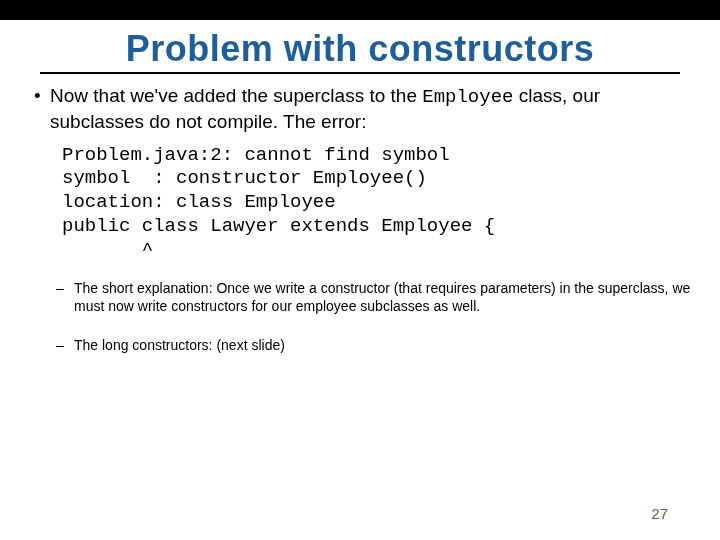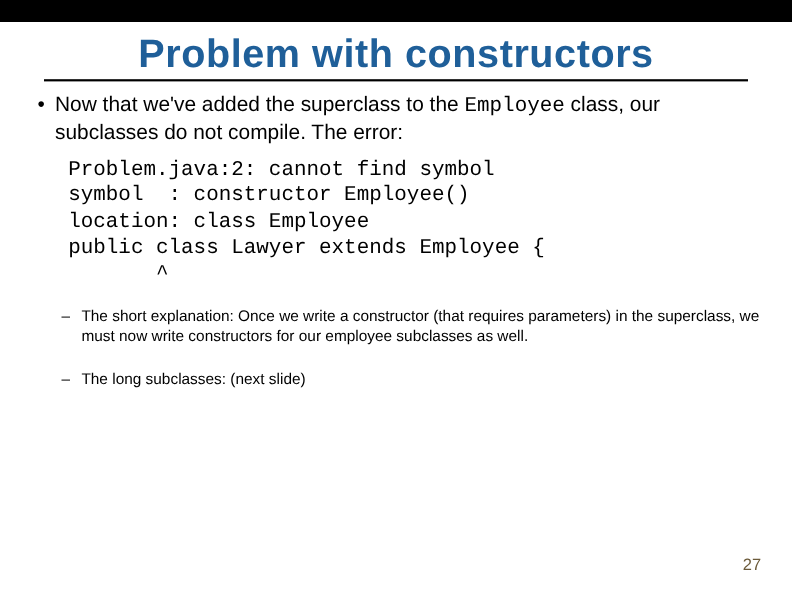--- a/index.html
+++ b/index.html
@@ -82,21 +82,21 @@
     font-size: 14px;
   }
   ul.sub > li::before {
     content: "–";
     position: absolute;
     left: 0;
     top: 0;
   }
   .page-num {
     position: absolute;
-    right: 28px;
+    right: 52px;
     bottom: 18px;
     font-size: 15px;
     color: #6b5a3a;
     font-family: Verdana, Geneva, sans-serif;
   }
 </style>
 </head>
 <body>
 
 <div class="slide">
@@ -109,17 +109,17 @@
         <span>Now that we've added the superclass to the </span><span class="mono">Employee</span><span> class, our subclasses do not compile.  The error:</span>
       </li>
     </ul>
     <div class="code-block">Problem.java:2: cannot find symbol
 symbol  : constructor Employee()
 location: class Employee
 public class Lawyer extends Employee {
        ^</div>
     <ul class="sub">
       <li>The short explanation: Once we write a constructor (that requires parameters) in the superclass, we must now write constructors for our employee subclasses as well.</li>
-      <li>The long subclasses: (next slide)</li>
+      <li>The long constructors: (next slide)</li>
     </ul>
   </div>
   <div class="page-num">27</div>
 </div>
 
 </body></html>

